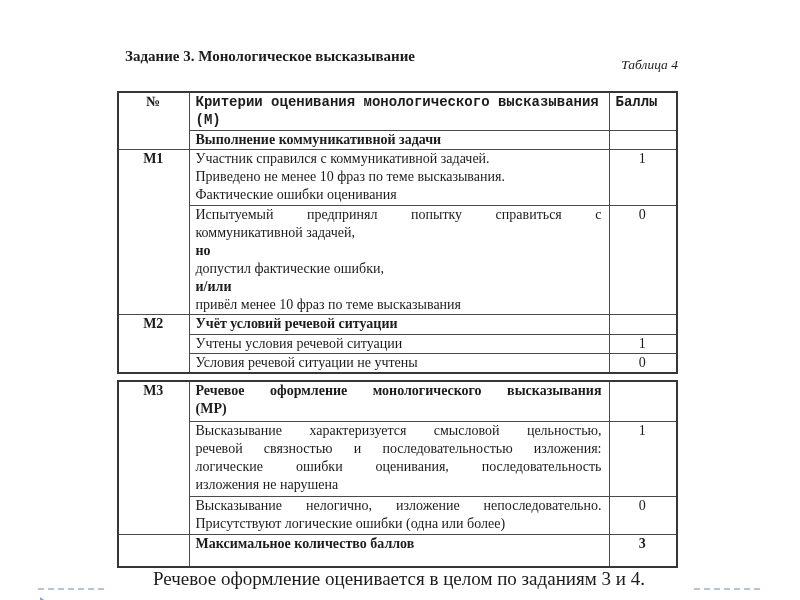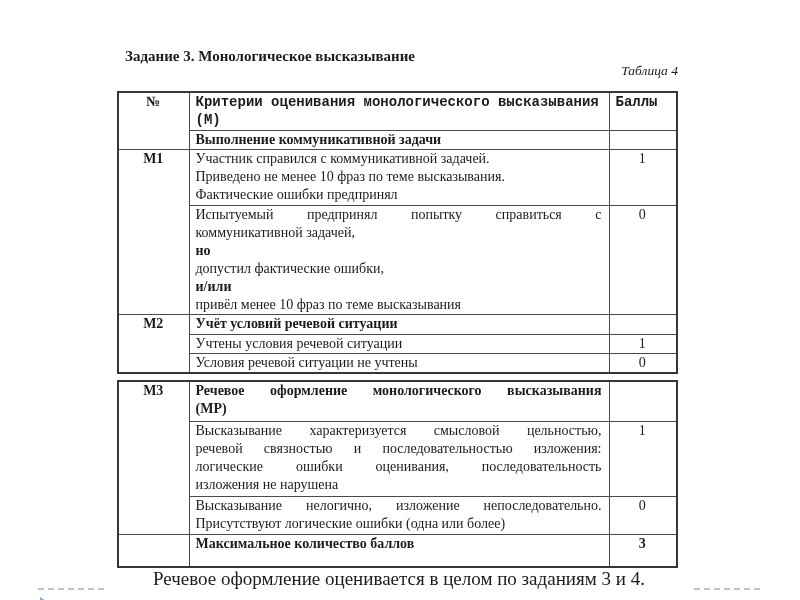--- a/index.html
+++ b/index.html
@@ -13,21 +13,21 @@
     overflow: hidden;
   }
   .abs { position: absolute; margin-top: 36px; }
 
   
   .slide-title {
     left: 125px; top: 12px;
     font-size: 15px; font-weight: bold;
   }
   .table-caption {
-    left: 117px; top: 27px; width: 561px;
+    left: 117px; top: 21px; width: 561px;
     text-align: right; font-style: italic; font-size: 13.5px;
   }
   .footer-note {
     left: 153px; top: 532px;
     font-size: 19px;
   }
 
   
   table.crit {
     border-collapse: collapse;
@@ -88,21 +88,21 @@
   </tr>
   <tr style="height:18px">
     <td class="b">Выполнение коммуникативной задачи</td>
     <td class="ptscol"></td>
   </tr>
   <tr style="height:56px">
     <td class="numcol" rowspan="2">М1</td>
     <td>
       <div>Участник справился с коммуникативной задачей.</div>
       <div>Приведено не менее 10 фраз по теме высказывания.</div>
-      <div>Фактические ошибки предпринял</div>
+      <div>Фактические ошибки оценивания</div>
     </td>
     <td class="ptscol">1</td>
   </tr>
   <tr style="height:108px">
     <td>
       <div class="stretch">Испытуемый предпринял попытку справиться с</div>
       <div>коммуникативной задачей,</div>
       <div class="b">но</div>
       <div>допустил фактические ошибки,</div>
       <div class="b">и/или</div>

